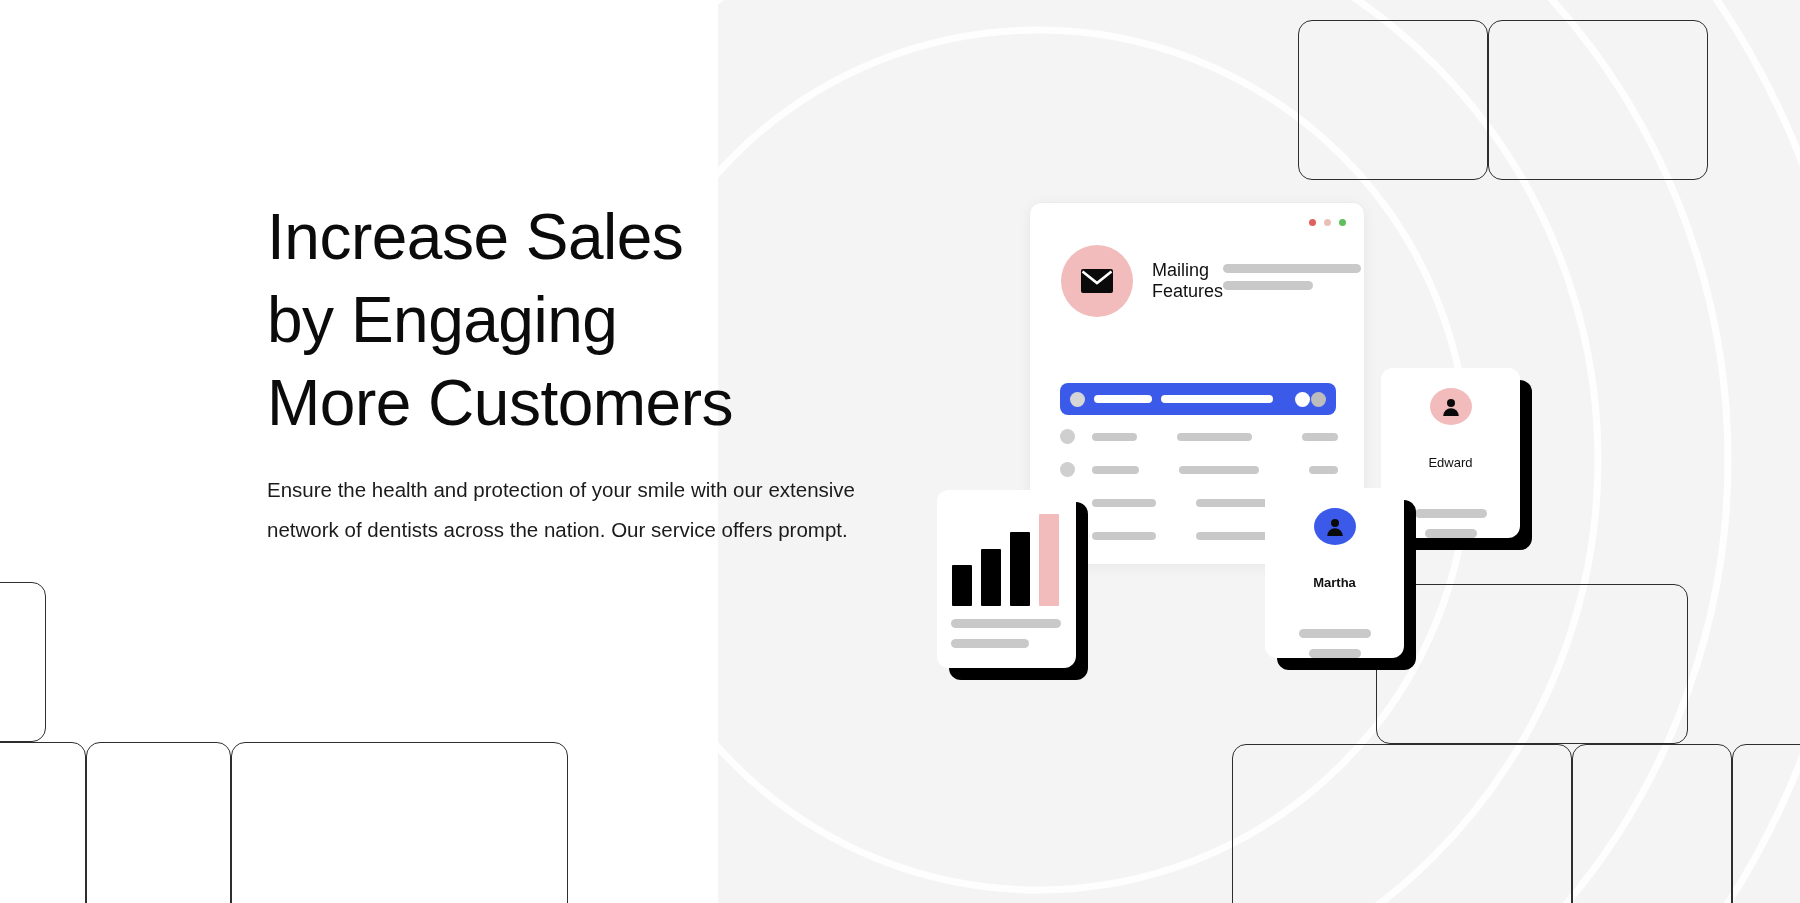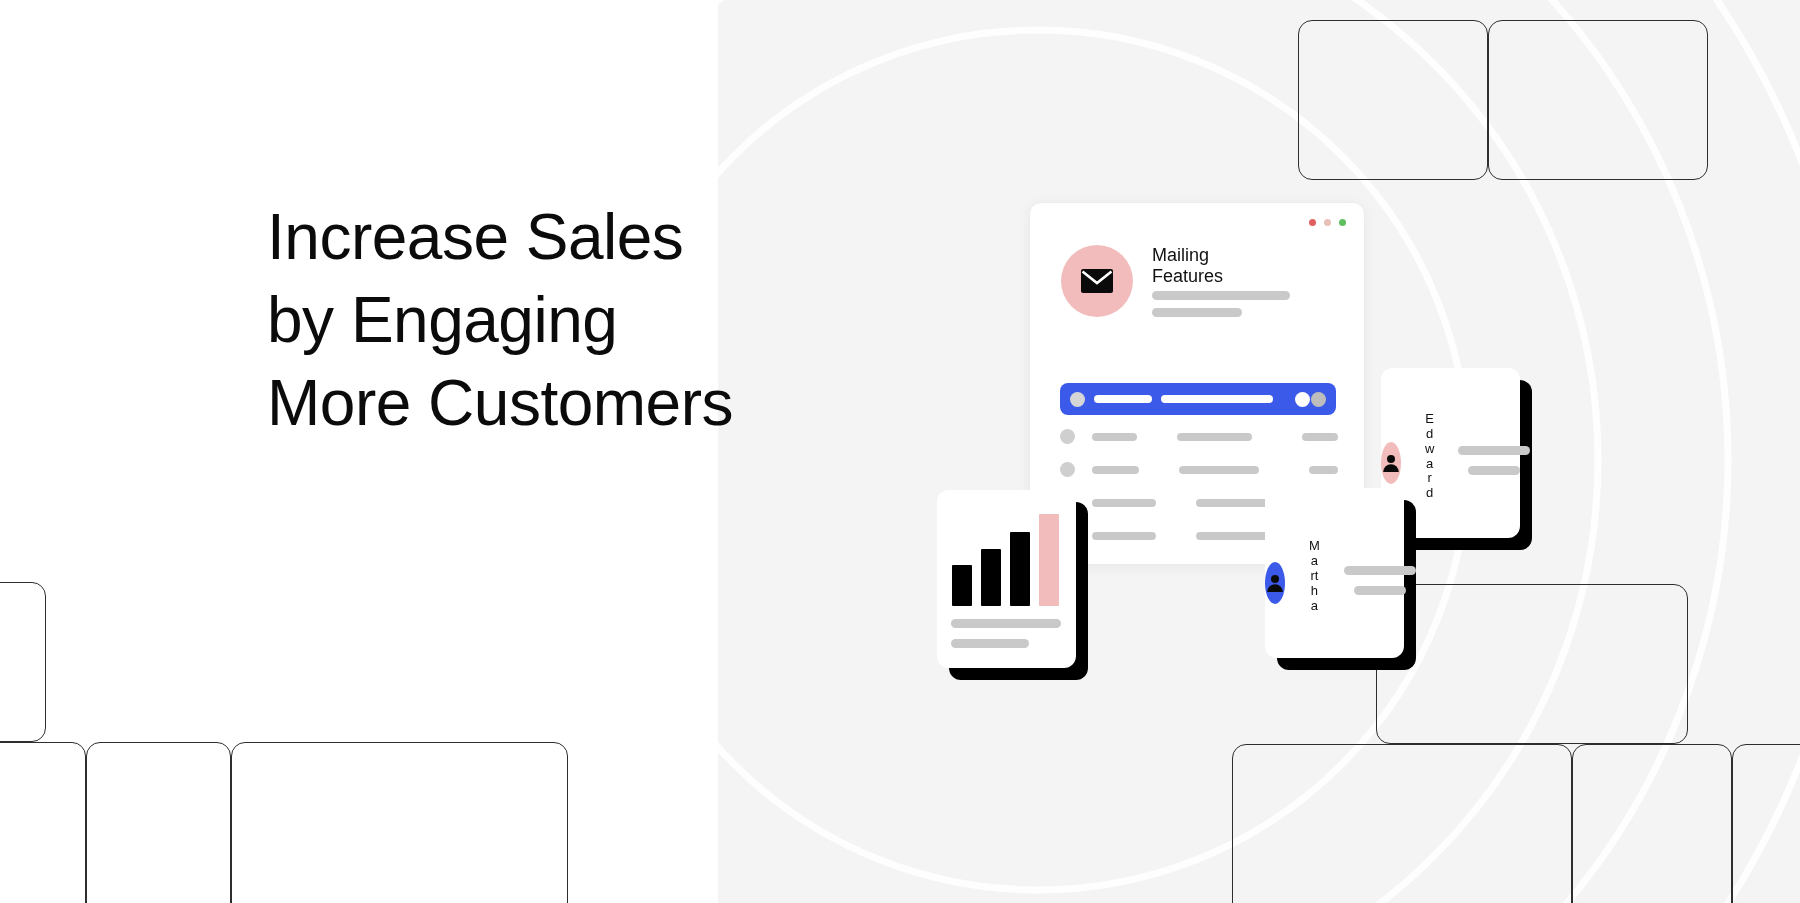--- a/index.html
+++ b/index.html
@@ -100,21 +100,21 @@
     box-shadow: 0 2px 14px rgba(0,0,0,0.05);
   }
   .dots { position: absolute; right: 18px; top: 16px; display: flex; gap: 8px; }
   .dot { width: 7px; height: 7px; border-radius: 50%; }
   .mail-head { position: absolute; left: 31px; top: 42px; display: flex; align-items: center; gap: 19px; }
   .mail-circle {
     width: 72px; height: 72px; border-radius: 50%;
     background: #f2bcbc;
     display: flex; align-items: center; justify-content: center;
   }
-  .mail-text { display: flex; flex-direction: column; }
+  .mail-text { display: flex; flex-direction: row; }
   .mail-title { font-size: 18px; line-height: 1.18; color: #111; white-space: pre-line; }
   .mail-bars { margin-top: 4px; display: flex; flex-direction: column; gap: 8px; }
   .ph { background: #c9c9c9; border-radius: 20px; height: 9px; }
 
   .blue-bar {
     position: absolute; left: 30px; top: 180px;
     width: 276px; height: 32px;
     background: #3c5ae9;
     border-radius: 8px;
     display: flex; align-items: center; gap: 9px;
@@ -132,27 +132,27 @@
 
   
   .chart-card { left: 937px; top: 490px; width: 139px; height: 178px; z-index: 3; }
   .chart-inner { position: absolute; inset: 0; background:#fff; border-radius: 12px; }
   .bars { position: absolute; left: 15px; bottom: 62px; display: flex; align-items: flex-end; gap: 9px; height: 92px; }
   .bar { width: 20px; border-radius: 1px; }
   .chart-ph { position: absolute; left: 14px; background: #c9c9c9; border-radius: 20px; height: 9px; }
 
   
   .person-card { width: 139px; height: 170px; }
-  .pc-inner { position: absolute; inset: 0; background:#fff; border-radius: 12px; display:flex; flex-direction:row; align-items:center;gap:24px; }
+  .pc-inner { position: absolute; inset: 0; background:#fff; border-radius: 12px; display:flex; flex-direction:column; align-items:center;gap:24px; }
   .pc-avatar { width: 42px; height: 42px; border-radius: 50%; margin-top: 20px; display:flex; align-items:center; justify-content:center; }
   .pc-name { margin-top: 7px; font-size: 13px; color:#111; text-align:center; line-height:1.15; width: 52px; word-break: break-all; }
   .pc-ph { background:#c9c9c9; border-radius:20px; height: 9px; }
 
   .edward-card { left: 1381px; top: 368px; z-index: 4; }
-  .martha-card { left: 1265px; top: 488px; z-index: 5; }
+  .martha-card { left: 1265px; top: 488px; z-index: 5; font-weight: bold; }
 </style>
 </head>
 <body>
 
 <div class="stage">
 
   <div class="right-panel">
     <svg class="arc-svg" viewBox="0 0 1760 1760">
       <g fill="none" stroke="#ffffff" stroke-width="7" opacity="0.95">
         <circle cx="880" cy="880" r="430"></circle>
@@ -173,20 +173,21 @@
       <div class="deco-box" style="left: 1376px; top: 584px; width: 312px; height: 160px;"></div>
       <div class="deco-box" style="left: 1232px; top: 744px; width: 340px; height: 200px;"></div>
       <div class="deco-box" style="left: 1572px; top: 744px; width: 160px; height: 200px;"></div>
       <div class="deco-box" style="left: 1732px; top: 744px; width: 160px; height: 200px;"></div>
     </div>
 
   <div class="hero-copy">
     <h1 class="hero-title">Increase Sales
 by Engaging
 More Customers</h1>
+    <p class="hero-sub">Ensure the health and protection of your smile with our extensive network of dentists across the nation. Our service offers prompt.</p>
   </div>
 
   <div class="card mail-card">
     <div class="dots">
       <span class="dot" id="dot-red" style="background: rgb(224, 96, 96);"></span>
       <span class="dot" id="dot-yellow" style="background: rgb(232, 192, 184);"></span>
       <span class="dot" id="dot-green" style="background: rgb(95, 191, 95);"></span>
     </div>
 
     <div class="mail-head">

